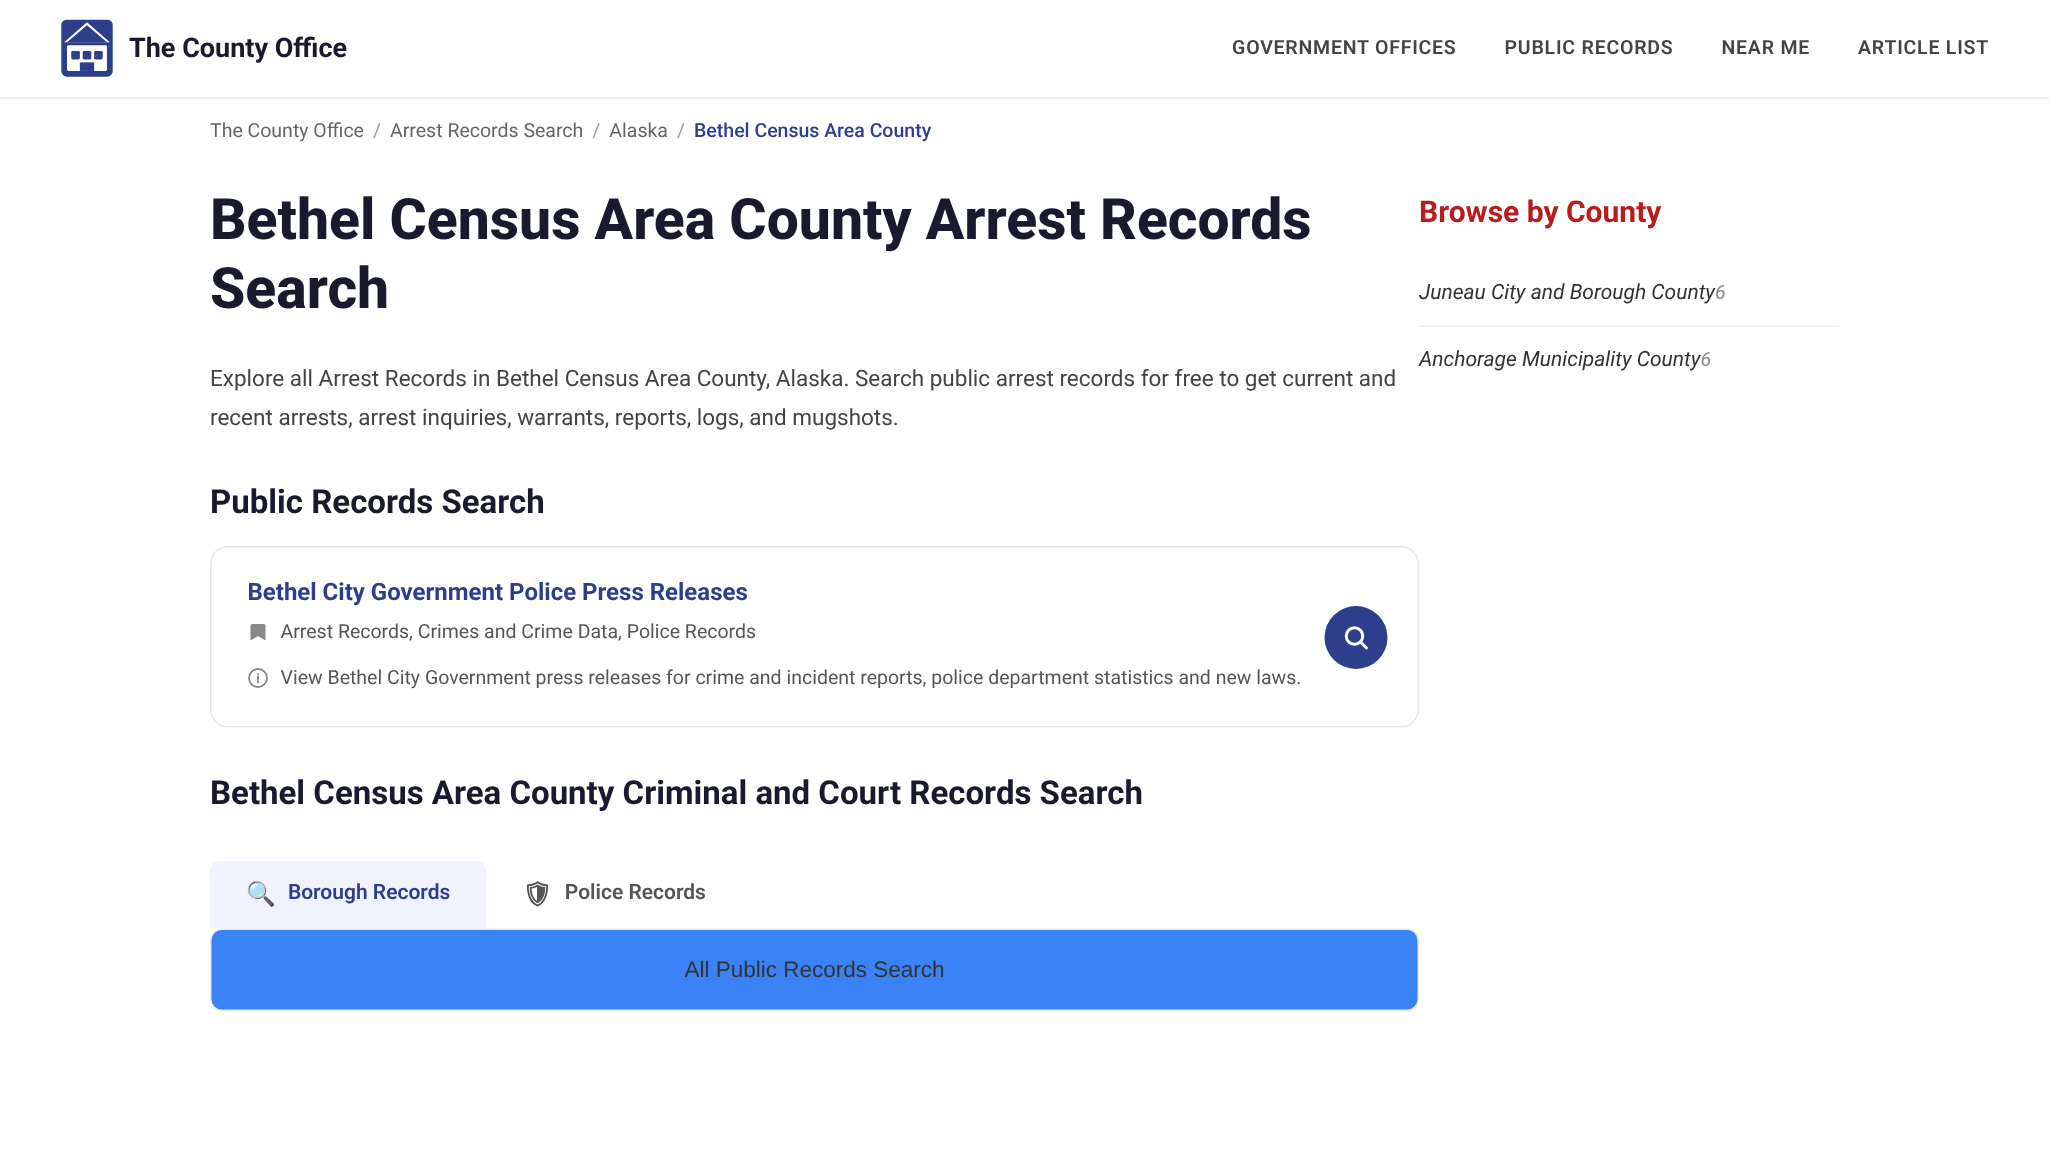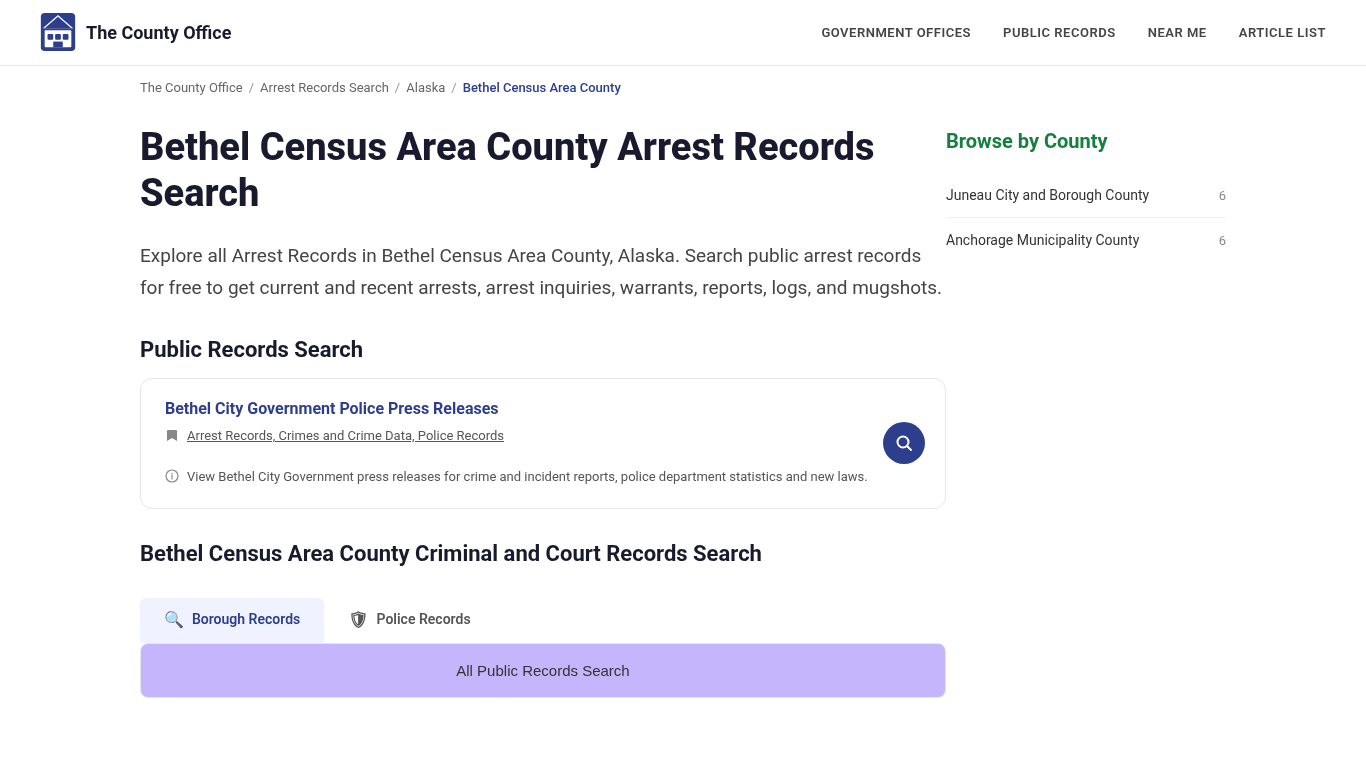--- a/index.html
+++ b/index.html
@@ -71,21 +71,21 @@
     
     .page-title {
       font-size: 38px;
       font-weight: 800;
       color: #1a1a2e;
       line-height: 1.2;
       margin-bottom: 24px;
       margin-top: 16px;
     }
     .page-description {
-      font-size: 19px;
+      font-size: 15px;
       color: #444;
       line-height: 1.7;
       margin-bottom: 32px;
     }
 
     
     .section-heading {
       font-size: 22px;
       font-weight: 700;
       color: #1a1a2e;
@@ -106,22 +106,21 @@
       color: #2c3e8c;
       margin-bottom: 10px;
       cursor: pointer;
     }
     .record-meta {
       display: flex;
       align-items: flex-end;
       gap: 8px;
       font-size: 13px;
       color: #555;
-      margin-bottom: 24px;
-      text-decoration: underline;
+      margin-bottom: 14px;
     }
     .record-meta-icon {
       width: 14px;
       height: 14px;
       flex-shrink: 0;
     }
     .record-desc {
       display: flex;
       align-items: flex-start;
       gap: 8px;
@@ -179,44 +178,45 @@
     }
     .tab-icon {
       font-size: 16px;
     }
 
     .all-records-btn {
       width: 100%;
       padding: 18px;
       border: 1px solid #e5e7eb;
       border-radius: 8px;
-      background: #c4b5fd;
+      background: #3b82f6;
       font-size: 15px;
       font-weight: 500;
       color: #333;
       cursor: pointer;
       text-align: center;
       margin-top: 0;
     }
 
     
     .sidebar-title {
       font-size: 20px;
       font-weight: 700;
-      color: #15803d;
+      color: #b91c1c;
       margin-bottom: 20px;
     }
     .county-list { list-style: none; }
     .county-list-item {
       display: flex;
-      justify-content: space-between;
+      justify-content: flex-start;
       align-items: center;
       padding: 14px 0;
       border-bottom: 1px solid #f0f0f0;
       cursor: pointer;
+      font-style: italic;
     }
     .county-list-item:last-child { border-bottom: none; }
     .county-name {
       font-size: 14px;
       color: #333;
       text-decoration: none;
     }
     .county-count {
       font-size: 13px;
       color: #888;

